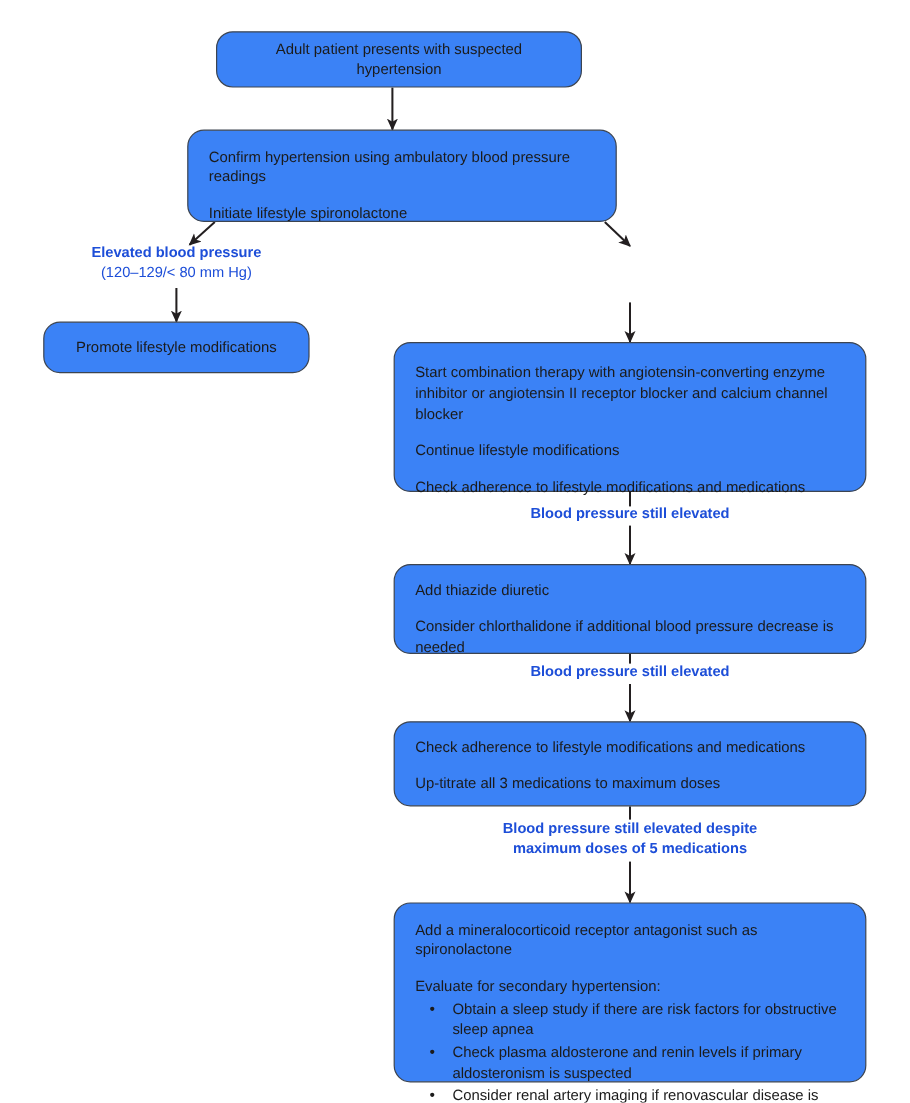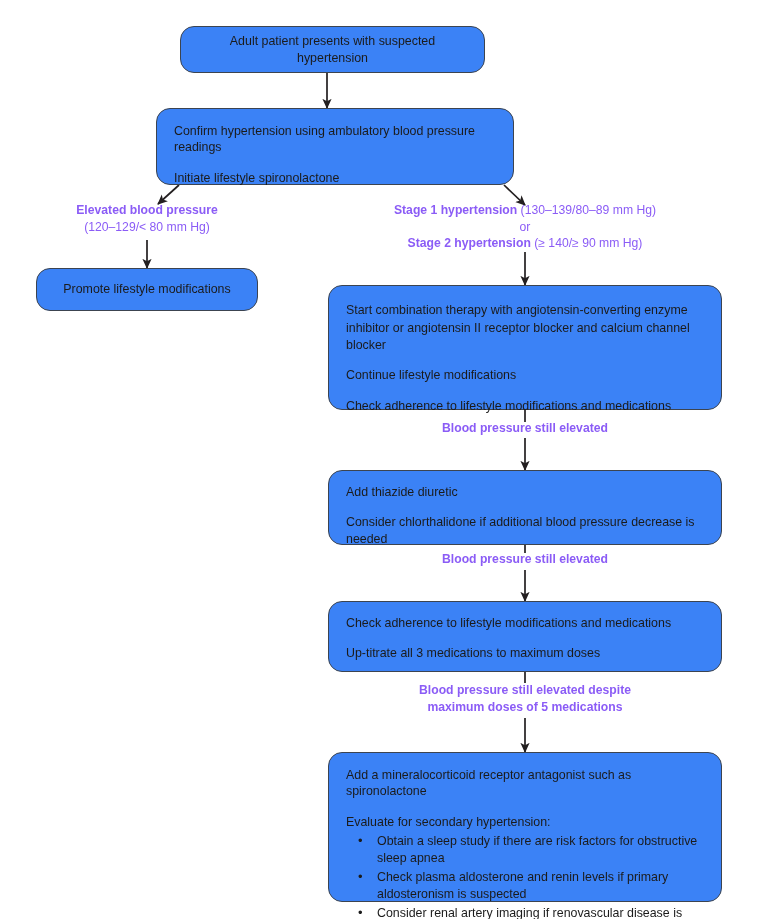--- a/index.html
+++ b/index.html
@@ -59,21 +59,21 @@
     content: "\2022";
     position: absolute;
     left: 12px;
     top: -1px;
     font-size: 13px;
   }
   .label {
     position: absolute;
     font-size: 12.2px;
     line-height: 1.36;
-    color: #8b5cf6;
+    color: #1d4ed8;
     text-align: center;
     white-space: nowrap;
   }
   .label b {
     font-weight: bold;
   }
   .label .sub {
     font-weight: normal;
   }
   svg.wires {
@@ -131,29 +131,20 @@
 
   <div class="label" style="left:22px; top:202px; width:250px;">
     <div><b>Elevated blood pressure</b></div>
     <div><span class="sub">(120–129/&lt; 80 mm Hg)</span></div>
   </div>
 
   <div class="node centered" style="left:36px; top:268px; width:222px; height:43px;justify-content:center;">
     <span class="line">Promote lifestyle modifications</span>
   </div>
 
-  <div class="label" style="left:370px; top:202px; width:310px;">
-    <div>
-      <b>Stage 1 hypertension</b><span class="sub"> (130–139/80–89 mm Hg)</span>
-    </div>
-    <div><span class="sub">or</span></div>
-    <div>
-      <b>Stage 2 hypertension</b><span class="sub"> (≥ 140/≥ 90 mm Hg)</span>
-    </div>
-  </div>
 
   <div class="node" style="left:328px; top:285px; width:394px; height:125px; padding-top:16px; padding-left:17px;">
     <div class="line tight">Start combination therapy with angiotensin-converting enzyme</div>
     <div class="line tight">inhibitor or angiotensin II receptor blocker and calcium channel blocker</div>
     <div class="line">Continue lifestyle modifications</div>
     <div class="line">Check adherence to lifestyle modifications and medications</div>
   </div>
 
   <div class="label" style="left:375px; top:420px; width:300px; font-weight:bold;">
     <span>Blood pressure still elevated</span>

